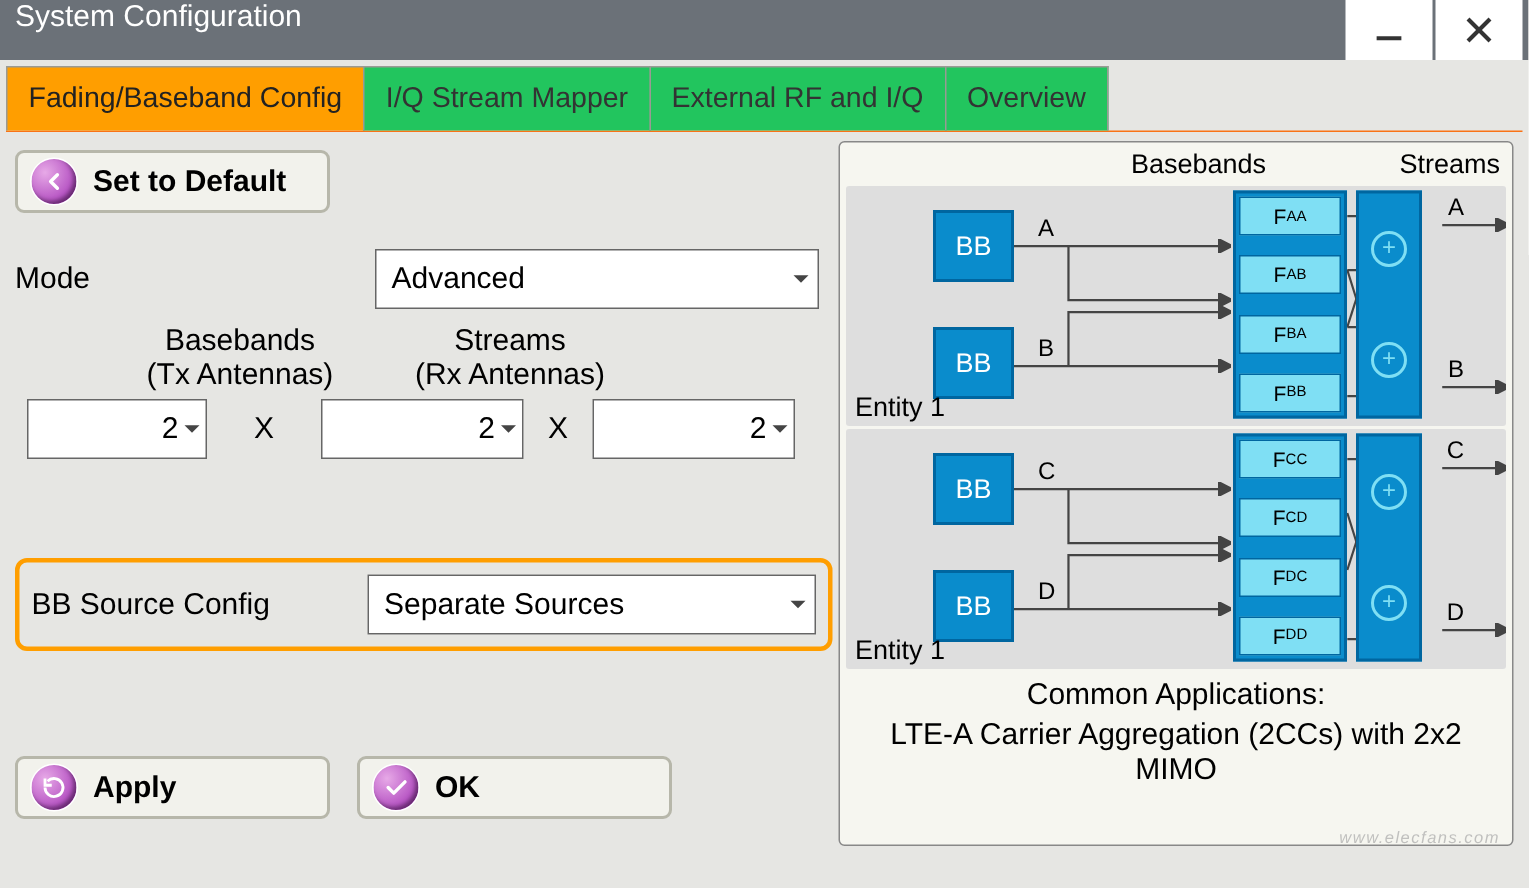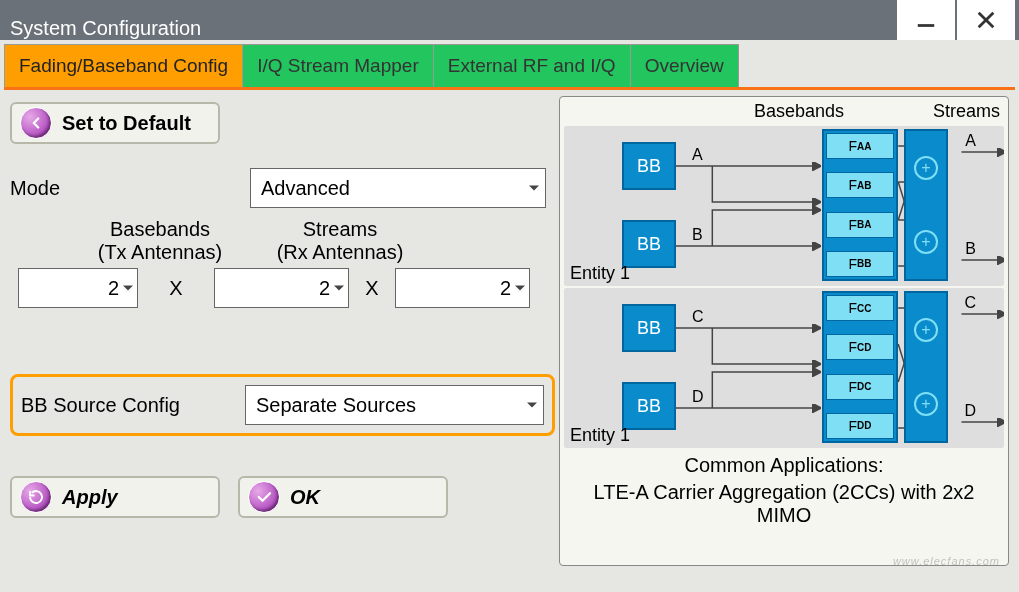--- a/index.html
+++ b/index.html
@@ -1,22 +1,22 @@
 <!DOCTYPE html>
 <html><head>
 <meta charset="utf-8">
 <style>
   * { box-sizing: border-box; margin: 0; padding: 0; font-family: Arial, Helvetica, sans-serif; }
   body { width: 1019px; height: 592px; background: #fff; overflow: hidden; }
-  .titlebar { background: #6b7178; color: #fff; height: 40px; display: flex; align-items: flex-end; padding: 0 4px; font-size: 20px; }
+  .titlebar { background: #6b7178; color: #fff; height: 40px; display: flex; align-items: flex-start; padding: 0 4px; font-size: 20px; }
   .titlebar .title { flex: 1; padding-left: 6px; }
   .winbtn { width: 58px; height: 40px; display: flex; align-items: center; justify-content: center; background: #fff; cursor: pointer; }
   .winbtn svg { width: 22px; height: 22px; }
   .content { background: #e6e6e3; padding: 4px; height: 552px; }
-  .tabs { display: flex; border-bottom: 3px solid #f97316; }
+  .tabs { display: flex; border-bottom: 1px solid #f97316; }
   .tab { padding: 10px 14px; font-size: 19px; border: 1px solid #9a9a94; border-bottom: none; background: #22c55e; color: #333; margin-right: -1px; cursor: pointer; }
   .tab.active { background: #ff9e00; color: #222; font-weight: 400; }
   .body { display: flex; padding: 6px; gap: 4px; }
   .left { width: 545px; display: flex; flex-direction: column; }
   .row { display: flex; align-items: center; }
   .iconbtn { border: 2px solid #b7b7aa; border-radius: 6px; background: #f2f2ec; height: 42px; width: 260px; display: flex; align-items: center; padding: 2px 8px; font-size: 20px; font-weight: 600; cursor: pointer; }
   .smallbtn { width: 210px; }
   .iconbtn .ico { width: 32px; height: 32px; border-radius: 50%; display: inline-flex; align-items: center; justify-content: center; margin-right: 10px; }
   .circle-purple { background: radial-gradient(circle at 30% 30%, #e7a9e7, #9c27b0); box-shadow: inset -2px -2px 3px rgba(0,0,0,.4); border: 1px solid #fff; }
   .label { font-size: 20px; padding: 4px 0; }
@@ -27,21 +27,21 @@
   .colhead { font-size: 20px; text-align: center; }
   .x { font-size: 20px; font-weight: 400; text-align: center; }
   .orange-box { border: 3px solid #ff9e00; border-radius: 8px; padding: 8px; display: flex; align-items: center; }
   .diagram { border: 1px solid #888; border-radius: 4px; flex: 1; background: #f6f6f0; height: 470px; padding: 2px; position: relative; }
   .diag-top { display: flex; font-size: 18px; padding: 2px 6px; }
   .entity-block { background: #dedede; border-radius: 2px; margin: 2px; height: 160px; position: relative; }
   .entity-lbl { position: absolute; left: 6px; bottom: 2px; font-size: 18px; }
   .bb { position: absolute; background: #0a8ccc; border: 2px solid #0066a0; color: #fff; font-size: 18px; width: 54px; height: 48px; display: flex; align-items: center; justify-content: center; }
   .fader-group { position: absolute; background: #0a8ccc; border: 2px solid #0066a0; width: 76px; height: 152px; right: 106px; top: 3px; padding: 2px; display: flex; flex-direction: column; justify-content: space-between; }
   .fader { background: #7fdff4; border: 1px solid #0066a0; height: 26px; display: flex; align-items: center; justify-content: center; font-size: 14px; }
-  .fader sub { font-size: 10px; font-weight: bold; }
+  .fader sub { font-size: 10px; }
   .sum-group { position: absolute; background: #0a8ccc; border: 2px solid #0066a0; width: 44px; height: 152px; right: 56px; top: 3px; display: flex; flex-direction: column; justify-content: space-around; }
   .sum { width: 24px; height: 24px; border: 2px solid #7fdff4; border-radius: 50%; background: #0a8ccc; color: #7fdff4; font-size: 16px; display: flex; align-items: center; justify-content: center; margin: 0 auto; }
   .sig-lbl { position: absolute; font-size: 16px; }
   svg.wires { position: absolute; left: 0; top: 0; width: 100%; height: 100%; pointer-events: none; }
   .caption { text-align: center; font-size: 20px; padding: 4px; }
   .watermark { position: absolute; right: 8px; bottom: -2px; font-size: 11px; color: #aaa; font-style: italic; letter-spacing: 1px; opacity: .7; }
 </style>
 </head>
 <body>
 
@@ -118,21 +118,21 @@
         </div>
       </div>
 
       <div class="orange-box" style="margin-top:66px;">
         <div class="label" style="width:224px;">BB Source Config</div>
         <div class="dropdown" style="flex:1;">
           <span>Separate Sources</span>
         </div>
       </div>
 
-      <div class="row" style="margin-top:40px; gap:18px;font-style:italic;">
+      <div class="row" style="margin-top:70px; gap:18px;">
         <div class="iconbtn smallbtn">
           <span class="ico circle-purple">
             <svg width="18" height="18" viewBox="0 0 24 24">
                 <path d="M4 12a8 8 0 1 0 2.3-5.6" fill="none" stroke="#fff" stroke-width="2.5"></path>
                 <path d="M4 4v6h6" fill="none" stroke="#fff" stroke-width="2.5"></path>
               </svg>
           </span>
           <span>Apply</span>
         </div>
         <div class="iconbtn smallbtn">

